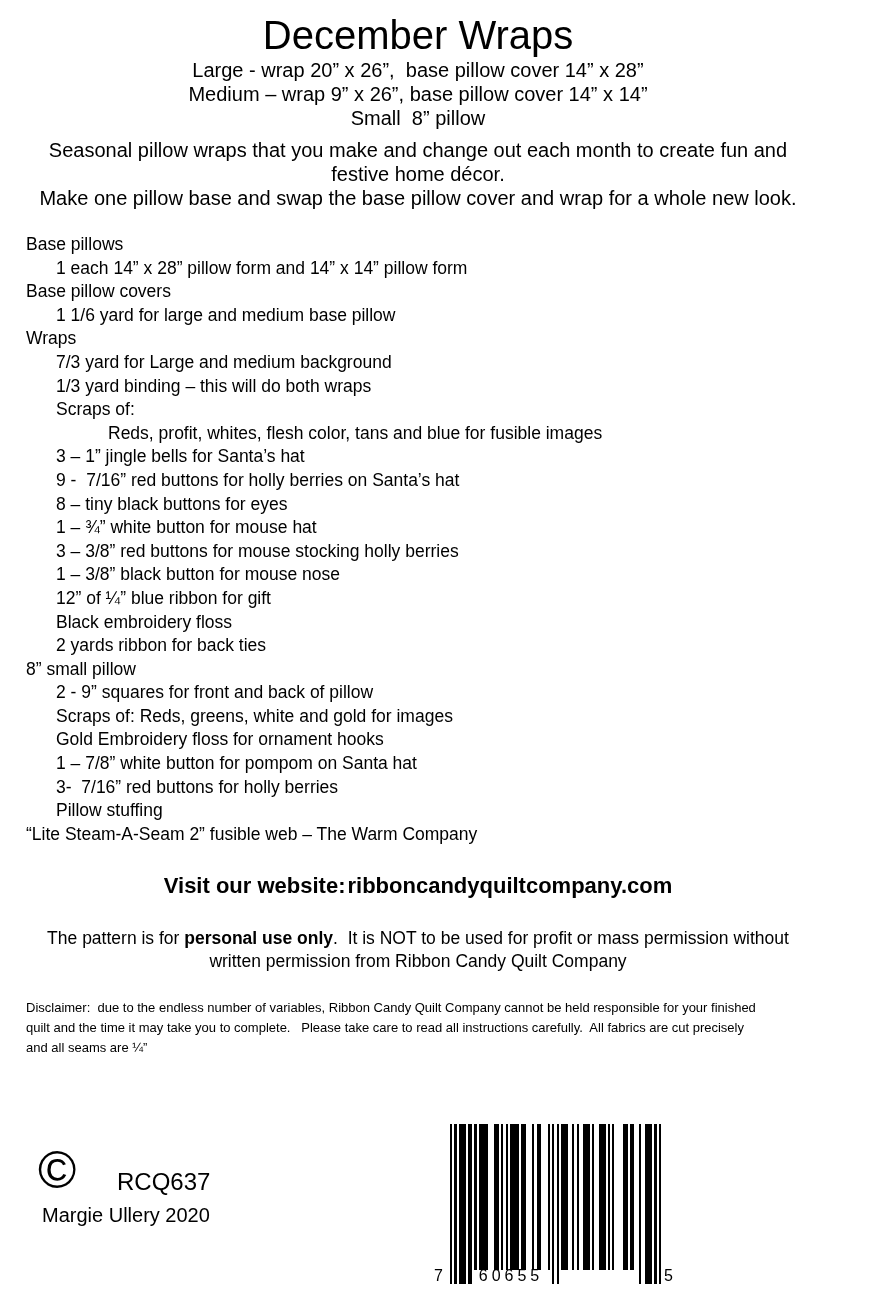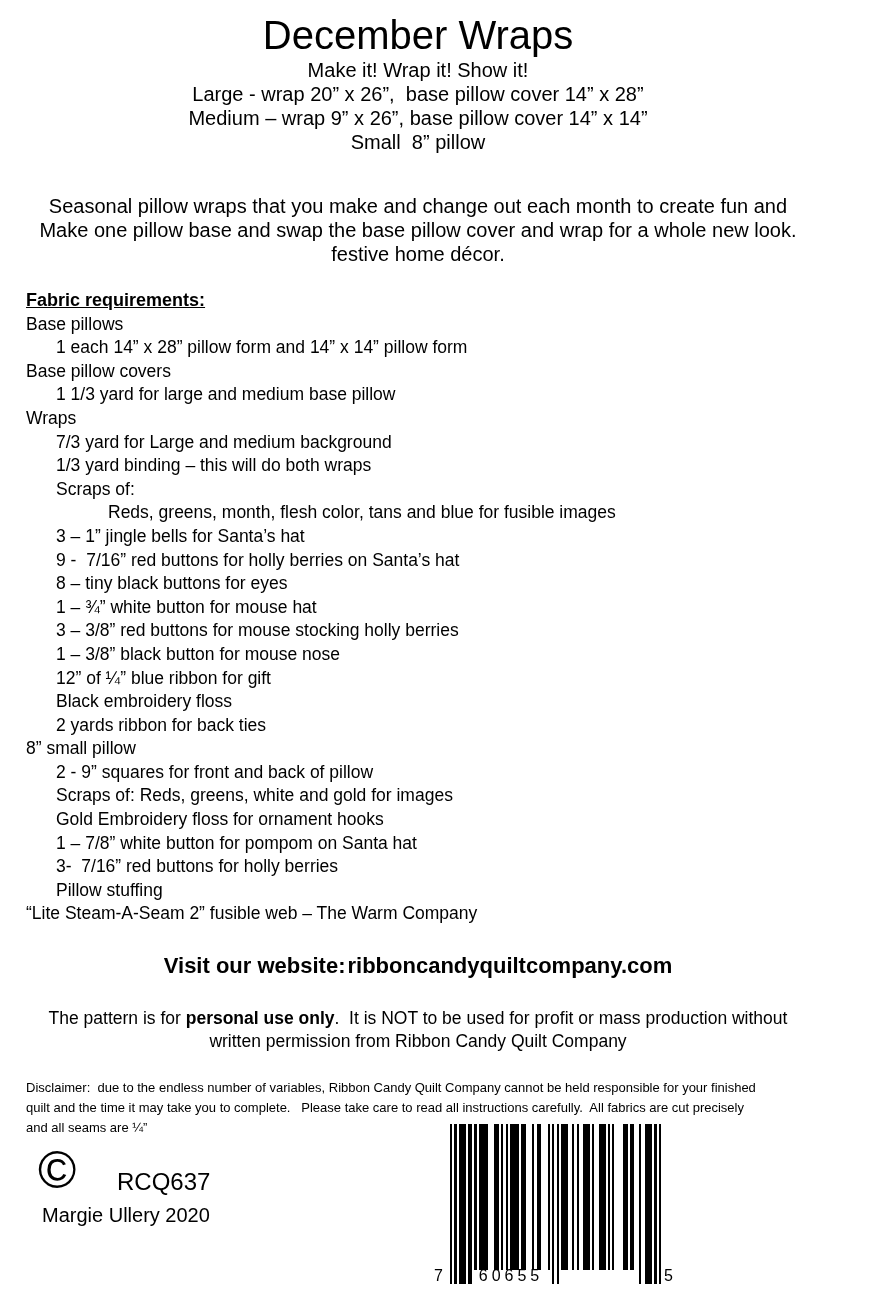--- a/index.html
+++ b/index.html
@@ -14,21 +14,21 @@
   .content { margin-left:26px; width:784px; }
   .pre { white-space:pre; }
 
   .title {
     padding-top:12px;
     font-size:40px; line-height:46px;
     font-weight:400;
     text-align:center;
   }
   .subtitles { font-size:20px; line-height:24px; text-align:center; }
-  .intro { margin-top:40px; font-size:20px; line-height:24px; text-align:center; }
+  .intro { margin-top:8px; font-size:20px; line-height:24px; text-align:center; }
 
   .fabric { margin-top:23px; font-size:17.5px; line-height:23.6px; }
   .fabric-heading {
     font-weight:bold; text-decoration:underline;
     font-size:18px;
   }
   .fitem { white-space:pre; }
   .fitem.ind1 { padding-left:30px; }
   .fitem.ind2 { padding-left:82px; }
 
@@ -64,46 +64,44 @@
 </head>
 <body>
 
 <div class="page">
   <div class="content">
 
     <div class="title">December Wraps</div>
 
     <div class="subtitles">
 
-    <div class="pre">Make it! Wrap it! Show it!</div>
         <div class="pre">Large - wrap 20” x 26”,  base pillow cover 14” x 28”</div>
         <div class="pre">Medium – wrap 9” x 26”, base pillow cover 14” x 14”</div>
         <div class="pre">Small  8” pillow</div>
       </div>
 
     <div class="intro">
 
     <div class="pre">Seasonal pillow wraps that you make and change out each month to create fun and</div>
+        <div class="pre">festive home décor.</div>
         <div class="pre">Make one pillow base and swap the base pillow cover and wrap for a whole new look.</div>
-        <div class="pre">festive home décor.</div>
       </div>
 
     <div class="fabric">
-      <div class="fabric-heading">Fabric requirements:</div>
       <div>
 
       <div class="fitem">Base pillows</div>
           <div class="fitem ind1">1 each 14” x 28” pillow form and 14” x 14” pillow form</div>
           <div class="fitem">Base pillow covers</div>
-          <div class="fitem ind1">1 1/3 yard for large and medium base pillow</div>
+          <div class="fitem ind1">1 1/6 yard for large and medium base pillow</div>
           <div class="fitem">Wraps</div>
           <div class="fitem ind1">7/3 yard for Large and medium background</div>
           <div class="fitem ind1">1/3 yard binding – this will do both wraps</div>
           <div class="fitem ind1">Scraps of:</div>
-          <div class="fitem ind2">Reds, greens, month, flesh color, tans and blue for fusible images</div>
+          <div class="fitem ind2">Reds, profit, whites, flesh color, tans and blue for fusible images</div>
           <div class="fitem ind1">3 – 1” jingle bells for Santa’s hat</div>
           <div class="fitem ind1">9 -  7/16” red buttons for holly berries on Santa’s hat</div>
           <div class="fitem ind1">8 – tiny black buttons for eyes</div>
           <div class="fitem ind1">1 – ¾” white button for mouse hat</div>
           <div class="fitem ind1">3 – 3/8” red buttons for mouse stocking holly berries</div>
           <div class="fitem ind1">1 – 3/8” black button for mouse nose</div>
           <div class="fitem ind1">12” of ¼” blue ribbon for gift</div>
           <div class="fitem ind1">Black embroidery floss</div>
           <div class="fitem ind1">2 yards ribbon for back ties</div>
           <div class="fitem">8” small pillow</div>
@@ -115,21 +113,21 @@
           <div class="fitem ind1">Pillow stuffing</div>
           <div class="fitem">“Lite Steam-A-Seam 2” fusible web – The Warm Company</div>
         </div>
     </div>
 
     <div class="website">
       <span>Visit our website:</span><span class="domain">ribboncandyquiltcompany.com</span>
     </div>
 
     <div class="usage">
-      <div class="pre"><span>The pattern is for </span><b>personal use only</b><span>.  It is NOT to be used for profit or mass production without</span></div>
+      <div class="pre"><span>The pattern is for </span><b>personal use only</b><span>.  It is NOT to be used for profit or mass permission without</span></div>
       <div class="pre">written permission from Ribbon Candy Quilt Company</div>
     </div>
 
     <div class="disclaimer">
 
     <div class="pre">Disclaimer:  due to the endless number of variables, Ribbon Candy Quilt Company cannot be held responsible for your finished</div>
         <div class="pre">quilt and the time it may take you to complete.   Please take care to read all instructions carefully.  All fabrics are cut precisely</div>
         <div class="pre">and all seams are ¼”</div>
       </div>
 

